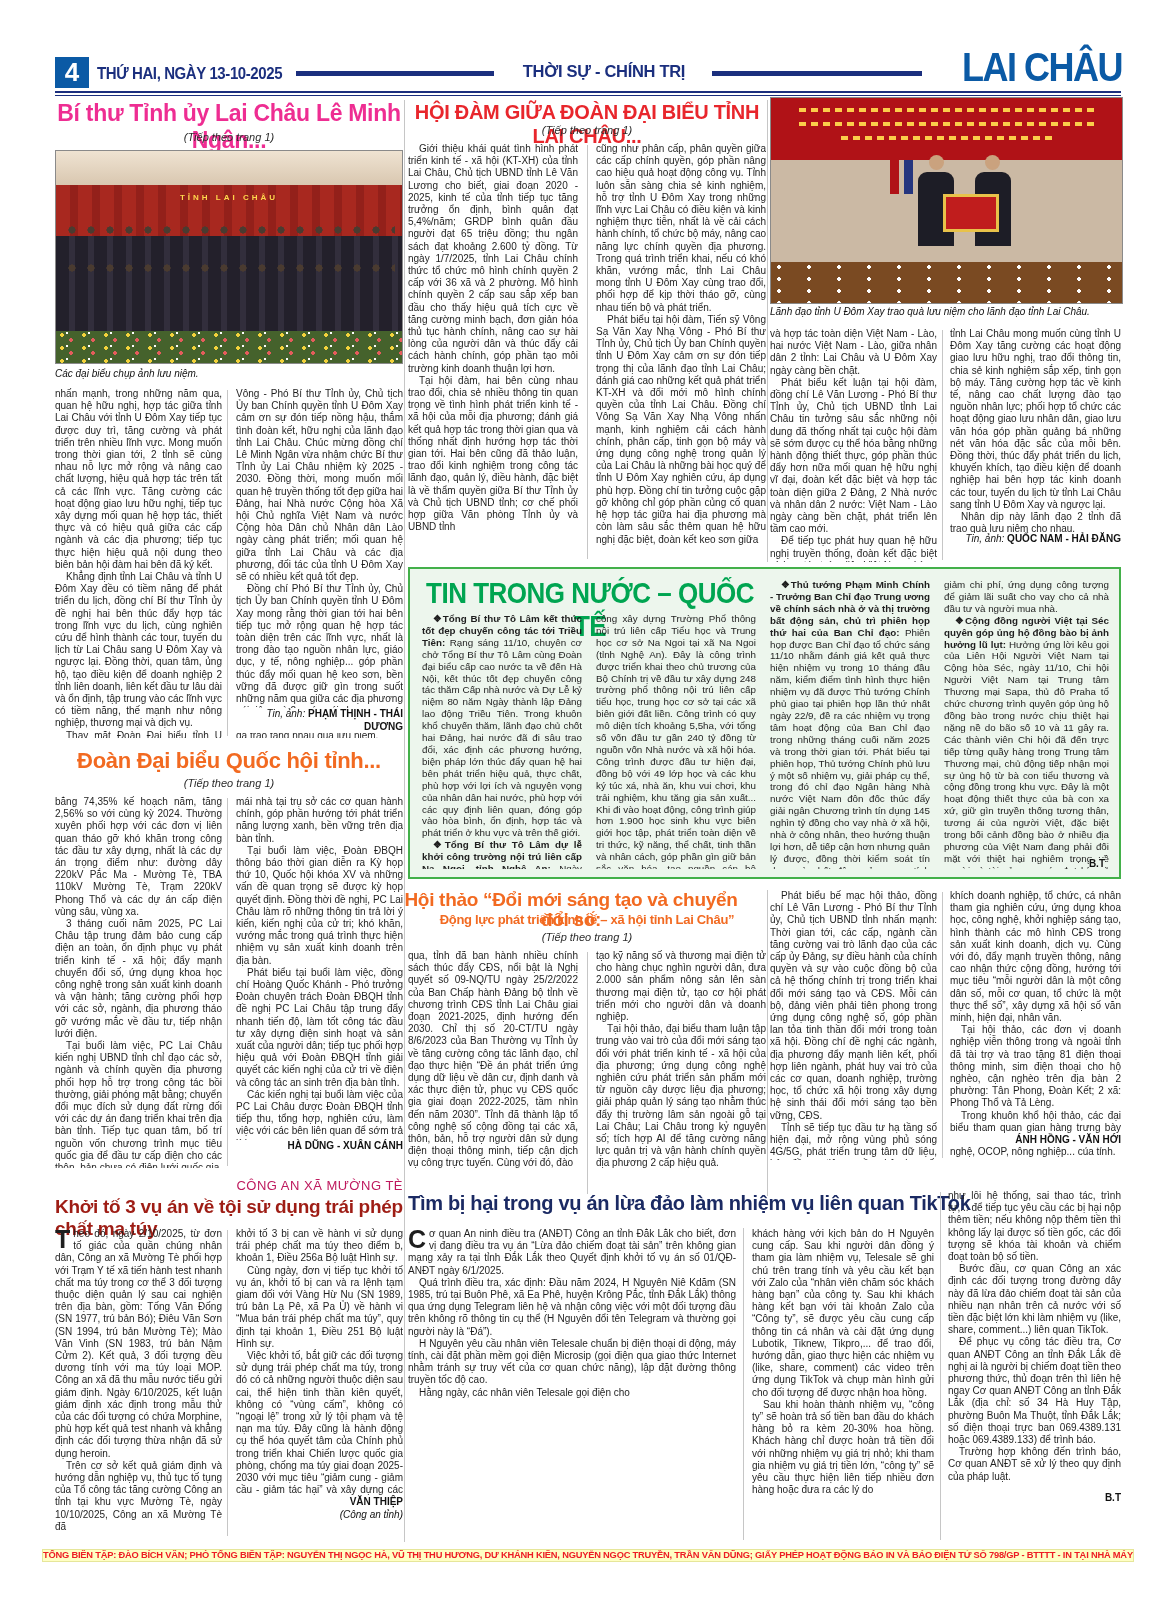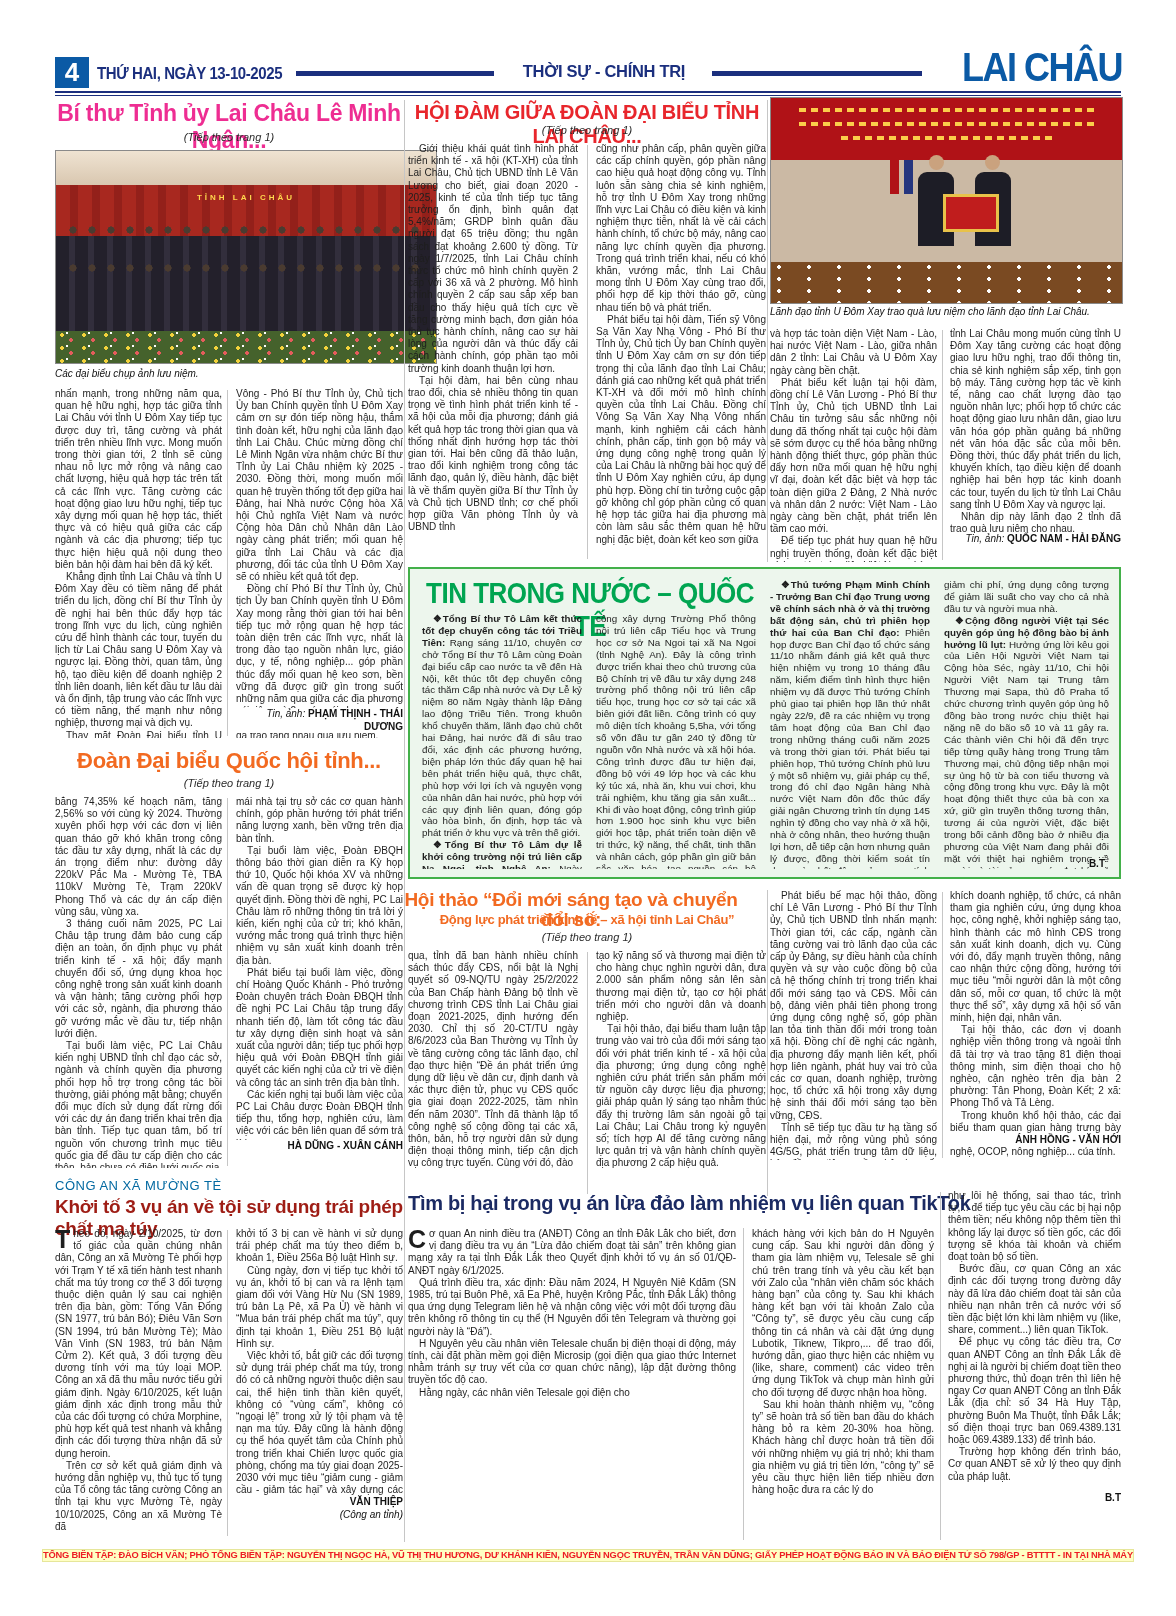--- a/index.html
+++ b/index.html
@@ -69,41 +69,41 @@
   
   .greenbox{position:absolute;left:408px;top:567px;width:713px;height:312px;
             background:#edf6ed;border:2px solid #43b04a;box-sizing:border-box;}
   .gb-title{position:absolute;left:10px;top:8px;width:340px;text-align:center;color:#00a551;
             font:bold 26px/30px "Liberation Sans",sans-serif;letter-spacing:-0.5px;
             transform:scaleY(1.1);transform-origin:center top;}
   .greenbox .col{font-size:9.8px;line-height:11.9px;}
   .gb-byline{position:absolute;right:14px;bottom:8px;font-weight:bold;font-size:10px;
              background:#edf6ed;color:#111;}
   
-  .kicker{position:absolute;font:13px/16px "Liberation Sans",sans-serif;color:#0369a1;letter-spacing:0.5px;}
+  .kicker{position:absolute;font:13px/16px "Liberation Sans",sans-serif;color:#be185d;letter-spacing:0.5px;text-align:right;}
   .footer{position:absolute;left:42px;top:1549px;width:1092px;height:13px;background:#ffffc4;
           border:1px solid #e6e69a;box-sizing:border-box;text-align:center;white-space:nowrap;
           overflow:hidden;font:bold 9.3px/11px "Liberation Sans",sans-serif;color:#ed1c24;letter-spacing:-0.2px;}
 </style>
 </head>
 <body>
 
 <div class="abs pgbox">4</div>
 <div class="abs hdate">THỨ HAI, NGÀY 13-10-2025</div>
 <div class="abs hbar" style="left:296px;width:198px;"></div>
 <div class="abs hsection">THỜI SỰ - CHÍNH TRỊ</div>
 <div class="abs hbar" style="left:712px;width:210px;"></div>
 <div class="abs masthead">LAI CHÂU</div>
 <div class="abs hrule1"></div>
 <div class="abs hrule2"></div>
 
 <div class="headline c-magenta" style="left:55px;top:100px;width:348px;font-size:23px;line-height:27px;">Bí thư Tỉnh ủy Lai Châu Lê Minh Ngân...</div>
 <div class="continued" style="left:55px;top:131px;width:348px;">(Tiếp theo trang 1)</div>
 
-<div class="photo" style="left:55px;top:150px;width:346px;height:212px;padding-left:34px;">
+<div class="photo" style="left:55px;top:150px;width:346px;height:212px;">
   <div class="pa-ceiling"></div>
   <div class="pa-curtain"></div>
   <div class="pa-bannertext">TỈNH LAI CHÂU</div>
   <div class="pa-heads" style="top:34%;"></div>
   <div class="pa-bodies" style="top:40%;height:18%;"></div>
   <div class="pa-heads" style="top:52%;"></div>
   <div class="pa-bodies" style="top:58%;height:27%;"></div>
   <div class="pa-flowers"></div>
 </div>
 <div class="caption" style="left:55px;top:368px;width:346px;">Các đại biểu chụp ảnh lưu niệm.</div>

